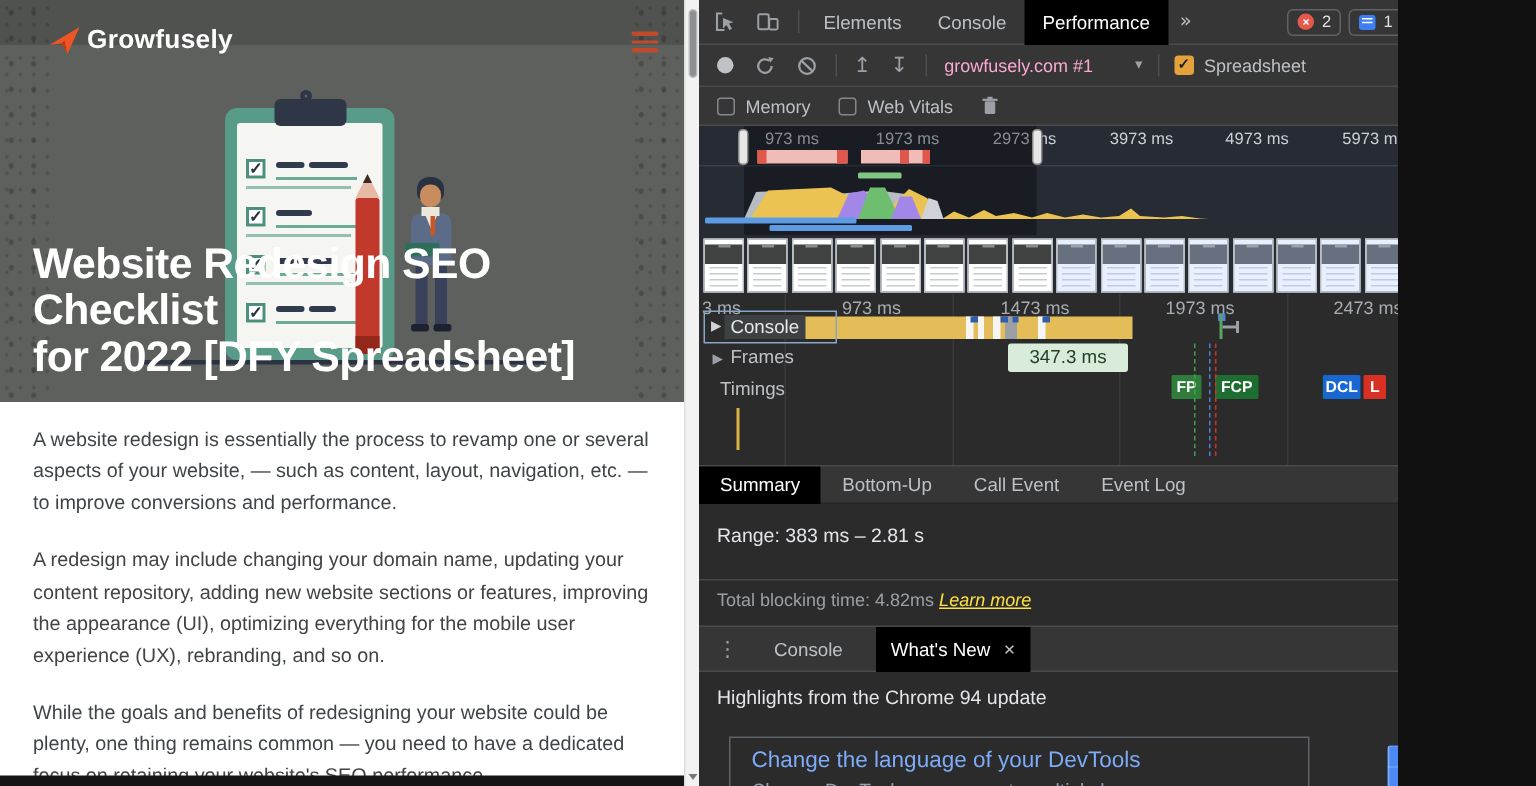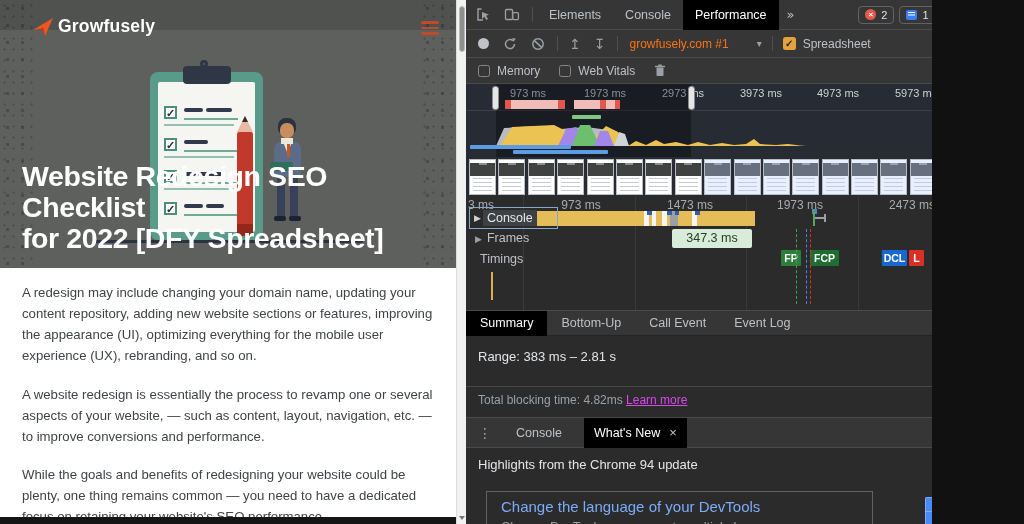--- a/index.html
+++ b/index.html
@@ -71,21 +71,21 @@
   .more-tabs { font-size:13px; padding:0 8px; color:#bdc1c6; }
   .badge { display:flex; align-items:center; gap:5px; border:1px solid #5f6368; border-radius:4px; height:18px; padding:0 6px; color:#dfe1e5; font-size:11px; }
   .err-dot { width:11px; height:11px; border-radius:50%; background:#e4594b; color:#fff; font-size:8px; line-height:11px; text-align:center; font-weight:bold; }
   .msg-ico { width:11px; height:10px; border-radius:2px; background:#3d7ef0; position:relative; }
   .msg-ico:before { content:''; position:absolute; left:2px; top:2.5px; width:7px; height:1.2px; background:#fff; box-shadow:0 2.5px 0 #fff; }
   .gear, .dots, .xclose { color:#9aa0a6; }
   .gear { font-size:14px; } .dots { font-size:14px; } .xclose { font-size:17px; line-height:17px; }
   .rec { width:11px; height:11px; border-radius:50%; background:#bfc3c7; }
   .cb { width:12px; height:12px; border:1.5px solid #83878b; border-radius:2.5px; }
   .cb.on { width:13px; height:13px; border:none; background:#e5a13c; color:#222; font-size:10px; font-weight:bold; line-height:13px; text-align:center; }
-  .target-label { color:#f97316; }
+  .target-label { color:#f9a8d4; }
   .ddown { color:#9aa0a6; font-size:10px; }
   svg.icon { display:block; }
 
   
   .ov { position:absolute; left:0; top:84px; width:558px; height:73px; background:#262b34; overflow:hidden; }
   .ov-rulerline { position:absolute; left:0; top:26px; width:100%; height:1px; background:#39404c; }
   .ov-tick { position:absolute; top:3px; transform:translateX(-50%); color:#cdd1d6; font-size:11px; }
   .ov-sel { position:absolute; top:0; bottom:0; left:30px; width:195px; background:rgba(0,0,0,.33); }
   .hdl { position:absolute; top:2px; width:7px; height:24px; background:#e6e6e6; border:1px solid #8a8a8a; border-radius:3px; z-index:6; }
   .task { position:absolute; top:16px; height:9px; background:#f0bcb8; }
@@ -126,21 +126,21 @@
   .dscroll { position:absolute; right:0; top:0; width:13px; height:114px; background:#2f3237; }
   .dscroll .th { position:absolute; left:2.5px; top:2px; width:8px; height:32px; background:#46494e; border-radius:4px; }
 
   
   .btabs { position:absolute; left:0; top:310px; width:558px; height:26px; background:#363636; border-top:1px solid #4a4a4a; border-bottom:1px solid #242424; display:flex; }
   .btab { height:25px; line-height:25px; padding:0 14px; font-size:12.5px; color:#bdc1c6; }
   .btab.active { background:#000; color:#fff; }
   .sum { position:absolute; left:0; top:336px; width:558px; height:81px; }
   .range-row { padding:13px 12px; color:#e3e5e8; font-size:13px; }
   .tbt-row { border-top:1px solid #474747; padding:6px 12px; color:#9aa0a6; font-size:12px; margin-top:9px; }
-  .tbt-row a { color:#d946ef; text-decoration:underline; }
+  .tbt-row a { color:#fde047; text-decoration:underline;font-style:italic; }
   .sum-th { position:absolute; right:2px; top:4px; width:9px; height:28px; background:#515458; border-radius:4px; }
 
   
   .drawer { position:absolute; left:0; top:417px; width:558px; height:107px; background:#2b2b2b; border-top:1px solid #4a4a4a; }
   .d-tabs { height:30px; background:#363636; border-bottom:1px solid #4a4a4a; display:flex; align-items:center; }
   .d-tab { height:30px; line-height:30px; padding:0 10px; font-size:12.5px; color:#bdc1c6; }
   .d-tab.active { background:#000; color:#fff; display:flex; align-items:center; gap:9px; }
   .d-tab .tx { color:#c6c9cc; font-size:13px; }
   .d-high { padding:9px 12px 0; color:#e3e5e8; font-size:13px; }
   .d-card { position:absolute; left:20px; top:73px; width:387px; height:70px; border:1px solid #5f6368; padding:6px 14px; overflow:hidden; }
@@ -231,22 +231,22 @@
       </div>
       <div class="ground"></div>
 
       <div class="hero-title">
         <div>Website Redesign SEO Checklist</div>
         <div>for 2022 [DFY Spreadsheet]</div>
       </div>
     </div>
 
     <div class="article">
+        <p>A website redesign is essentially the process to revamp one or several aspects of your website, — such as content, layout, navigation, etc. — to improve conversions and performance.</p>
         <p>A redesign may include changing your domain name, updating your content repository, adding new website sections or features, improving the appearance (UI), optimizing everything for the mobile user experience (UX), rebranding, and so on.</p>
-        <p>A website redesign is essentially the process to revamp one or several aspects of your website, — such as content, layout, navigation, etc. — to improve conversions and performance.</p>
         <p>While the goals and benefits of redesigning your website could be plenty, one thing remains common — you need to have a dedicated focus on retaining your website's SEO performance.</p>
       </div>
     <div class="site-footer"></div>
   </div>
 
   <div class="page-scroll">
     <div class="thumb"></div>
     <div class="arr"></div>
   </div>
 

